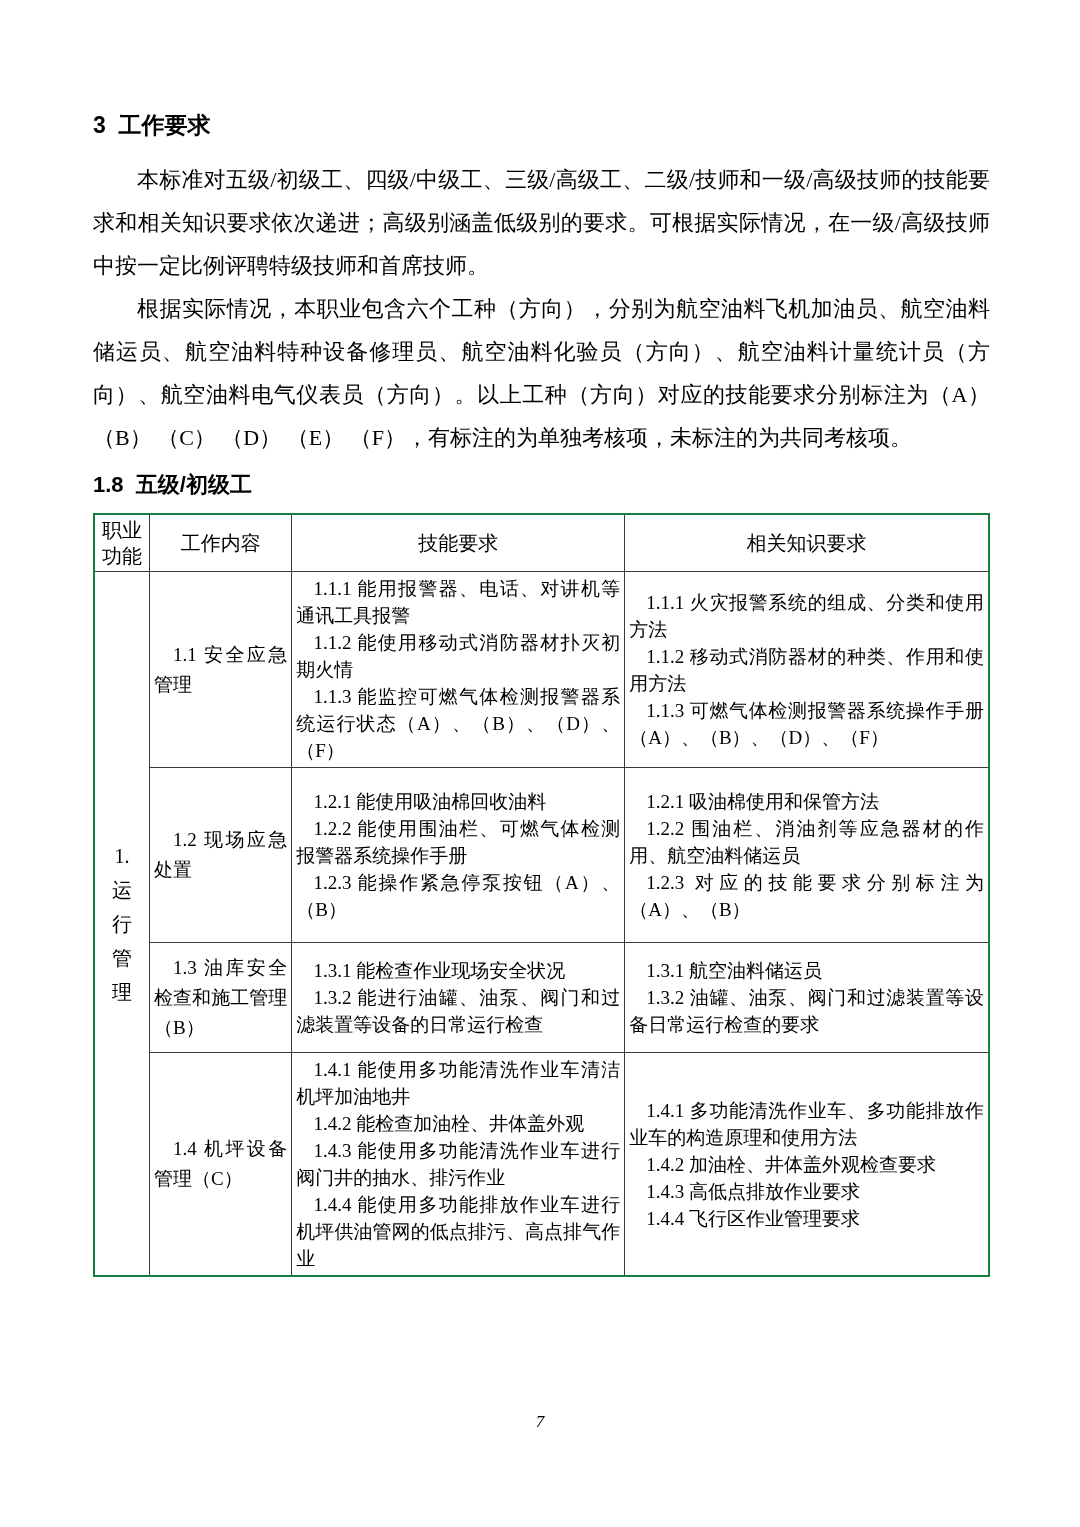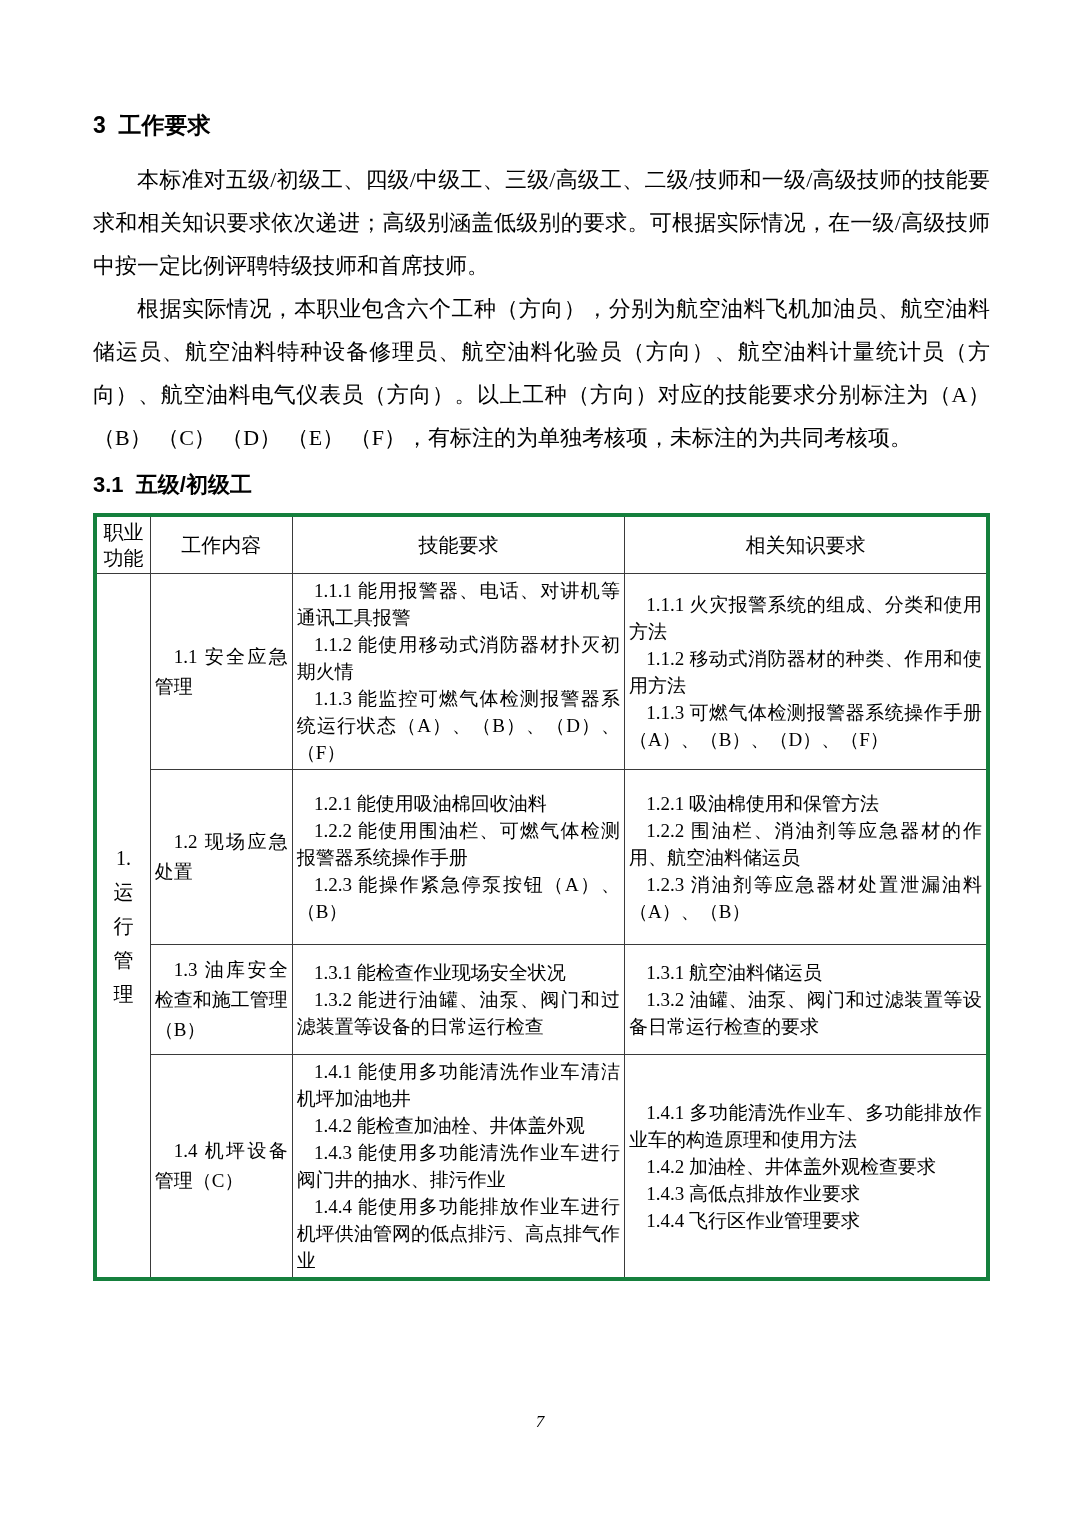--- a/index.html
+++ b/index.html
@@ -35,21 +35,21 @@
     font-weight: bold;
     font-size: 22px;
     line-height: 28px;
     margin: 12px 0 14px 0;
     white-space: pre-wrap;
   }
   table.req {
     width: 100%;
     border-collapse: collapse;
     table-layout: fixed;
-    border: 4px solid #15803d;
+    border: 2px solid #15803d;
     font-size: 19px;
   }
   table.req th, table.req td {
     border: 1px solid #3a3a3a;
     vertical-align: middle;
     font-weight: normal;
     box-sizing: border-box;
   }
   th.h-func { width: 6.2%; }
   th.h-work { width: 15.9%; }
@@ -94,21 +94,21 @@
 </head>
 <body>
 
 <div class="page">
 
   <div class="heading">3  工作要求</div>
 
   <p class="para">本标准对五级/初级工、四级/中级工、三级/高级工、二级/技师和一级/高级技师的技能要求和相关知识要求依次递进；高级别涵盖低级别的要求。可根据实际情况，在一级/高级技师中按一定比例评聘特级技师和首席技师。</p>
   <p class="para">根据实际情况，本职业包含六个工种（方向），分别为航空油料飞机加油员、航空油料储运员、航空油料特种设备修理员、航空油料化验员（方向）、航空油料计量统计员（方向）、航空油料电气仪表员（方向）。以上工种（方向）对应的技能要求分别标注为（A） （B） （C） （D） （E） （F），有标注的为单独考核项，未标注的为共同考核项。</p>
 
-  <div class="subheading">3.1  五级/初级工</div>
+  <div class="subheading">1.8  五级/初级工</div>
 
   <table class="req">
     <tbody>
         <tr class="hdr">
       <th class="h-func">职业功能</th>
       <th class="h-work">工作内容</th>
       <th class="h-skill">技能要求</th>
       <th class="h-know">相关知识要求</th>
     </tr>
 
@@ -140,21 +140,21 @@
         <div class="work-text">1.2 现场应急处置</div>
       </td>
       <td class="skill-cell">
         <div class="item">1.2.1 能使用吸油棉回收油料</div>
         <div class="item">1.2.2 能使用围油栏、可燃气体检测报警器系统操作手册</div>
         <div class="item">1.2.3 能操作紧急停泵按钮（A）、（B）</div>
       </td>
       <td class="know-cell">
         <div class="item">1.2.1 吸油棉使用和保管方法</div>
         <div class="item">1.2.2 围油栏、消油剂等应急器材的作用、航空油料储运员</div>
-        <div class="item">1.2.3 消油剂等应急器材处置泄漏油料（A）、（B）</div>
+        <div class="item">1.2.3 对应的技能要求分别标注为（A）、（B）</div>
       </td>
     </tr>
 
     <tr style="height:110px;">
       <td class="work-cell">
         <div class="work-text">1.3 油库安全检查和施工管理（B）</div>
       </td>
       <td class="skill-cell">
         <div class="item">1.3.1 能检查作业现场安全状况</div>
         <div class="item">1.3.2 能进行油罐、油泵、阀门和过滤装置等设备的日常运行检查</div>

